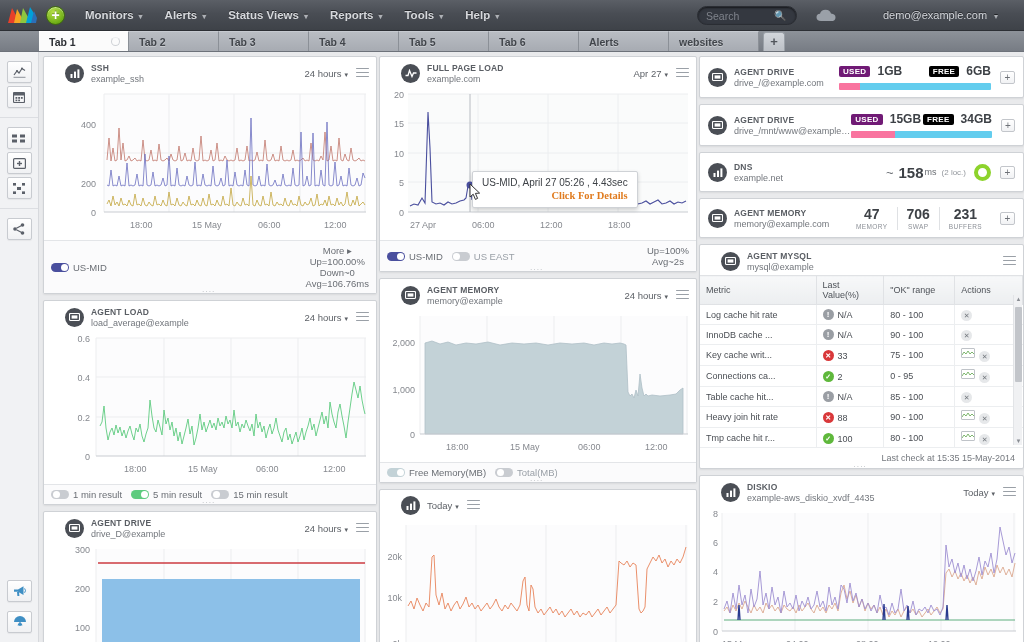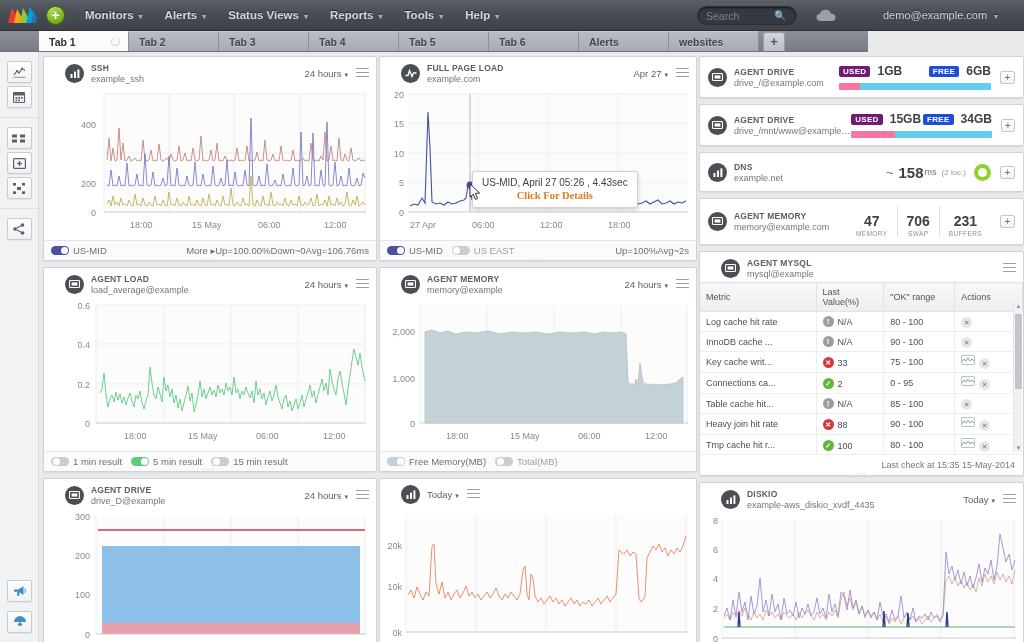--- a/index.html
+++ b/index.html
@@ -56,21 +56,21 @@
   #cloud-icon { position:absolute; left:816px; top:9px; }
   #user-menu {
     position: absolute; left: 883px; top: 0; height:31px; line-height:31px;
     color:#d2d5da; font-size:11px; text-shadow:0 -1px 0 rgba(0,0,0,.55);
     cursor:pointer;
   }
   #user-menu .caret { margin-left:7px; font-size:8px; color:#aeb1b6; }
 
   
   #tabbar {
-    height: 21px; width: 868px;
+    height: 21px; width: 1024px;
     background: linear-gradient(180deg,#8d9299 0%,#777c84 100%);
     display: flex; align-items: center;
     padding-left: 39px;
     border-bottom: 1px solid #6d727a;
     position: relative;
   }
   .tab {
     height: 20px; line-height: 20px;
     min-width: 90px; padding: 0 10px;
     font-size: 10.5px; font-weight: bold; color: #41454b;
@@ -179,21 +179,21 @@
     background: #c9ccd1; position:relative; margin-right:4px;
     flex: 0 0 18px;
   }
   .tg:after {
     content:""; position:absolute; top:1px; width:7px; height:7px;
     border-radius:50%; background:#fff;
   }
   .tg.off:after { left: 1.5px; }
   .tg.on:after  { right: 1.5px; }
   .tg-label { white-space: nowrap; }
-  .foot-right { margin-left:auto; display:flex; align-items:center; white-space:nowrap; }
+  .foot-right { margin-left:auto; display:flex; align-items:center; white-space:nowrap;flex-direction:column; }
   .foot-stat { margin-left: 0; }
   .grip {
     position:absolute; left:50%; bottom:-1px; transform:translateX(-50%);
     width: 16px; height: 4px; letter-spacing:1px; color:#b9bdc2; font-size:7px; line-height:4px;
   }
 
   
   .srow { display:flex; align-items:center; padding: 7px 8px; min-height: 38px; }
   .s-main { flex:1 1 auto; min-width:0; }
   .s-right { display:flex; align-items:center; }
@@ -202,33 +202,33 @@
     background: linear-gradient(180deg,#fff,#f1f2f4);
     display:flex;align-items:center;justify-content:center;
     margin-left:9px; cursor:pointer; color:#6d7177; font-size:10px; line-height:9px;
   }
   .badge {
     display:inline-block; padding: 1px 4px; border-radius:2px;
     font-size: 8px; font-weight:bold; color:#fff; letter-spacing:.3px;
     vertical-align: middle;
   }
   .badge.used { background:#701a75; }
-  .badge.free { background:#1d4ed8; }
+  .badge.free { background:#000000; }
   .amt { font-size: 12px; font-weight:bold; color:#3d4146; margin-left:4px; vertical-align: middle; margin-top: 20px; }
   .bar { height: 7px; border-radius:1px; display:flex; margin-top:5px; overflow:hidden; }
   .bar .u { background:#f9749f; }
   .bar .f { background:#63cdee; }
 
   .dns-val { font-size:9px; color:#6a6e74; }
   .dns-num { font-size:15px; font-weight:bold; color:#3d4146; }
   .ring { width:17px;height:17px;border-radius:50%;border:4px solid #8dd32c; margin-left:8px; }
 
   .memcell { text-align:center; padding: 0 9px; border-left:1px solid #dfe1e4; }
   .memcell:first-child { border-left:none; }
-  .memnum { font-size:14px; font-weight:bold; color:#3d4146; line-height:14px;margin-top:8px; }
+  .memnum { font-size:14px; font-weight:bold; color:#3d4146; line-height:14px; }
   .memlbl { font-size:6.5px; color:#8c9097; letter-spacing:.4px; margin-top:2px; }
 
   
   table.mysql { width:100%; border-collapse: collapse; font-size:9px; table-layout:fixed; }
   table.mysql th {
     background: linear-gradient(180deg,#f7f8f9,#eceef0);
     color:#4e5258; font-weight:normal; text-align:left;
     padding: 4px 6px; border: 1px solid #e0e2e5; border-left:none;
     font-size:9px;
   }
@@ -266,21 +266,21 @@
   .vthumb { position:absolute; top:12px; left:1px; width:7px; height:75px; background:#c2c5ca; border-radius:1px;}
   .varrow { position:absolute; left:1px; width:7px; text-align:center; font-size:6px; color:#8a8e94; }
   .lastcheck { text-align:right; font-size:9px; color:#74787e; padding:5px 8px; border-top:1px solid #eceef0;}
 
   .tooltip {
     position:absolute; background:#fff; border:1px solid #cfd2d6;
     box-shadow: 0 2px 4px rgba(0,0,0,.18); border-radius:2px;
     padding: 5px 9px 6px 9px; text-align:center; z-index: 20;
   }
   .tooltip .t1 { font-size:10px; color:#3d4146; white-space:nowrap; }
-  .tooltip .t2 { font-size:10.5px; color:#e07b1e; font-weight:bold; font-family:"Liberation Serif", serif; margin-top:2px;}
+  .tooltip .t2 { font-size:10.5px; color:#e07b1e; font-weight:bold; font-family:"Liberation Serif", serif; margin-top:2px;text-align:right;}
   .cursor-ico { position:absolute; z-index:25; }
   .axis-txt { font-size:9px; fill:#86898f; font-family:"Liberation Sans", sans-serif; }
 </style>
 </head>
 <body>
 
 <div id="topnav">
   <div id="logo">
     <svg width="32" height="20" viewBox="0 0 32 20">
       <path d="M2 18 L6 3 L11 12 L10 18 Z" fill="#e8402a"></path>

